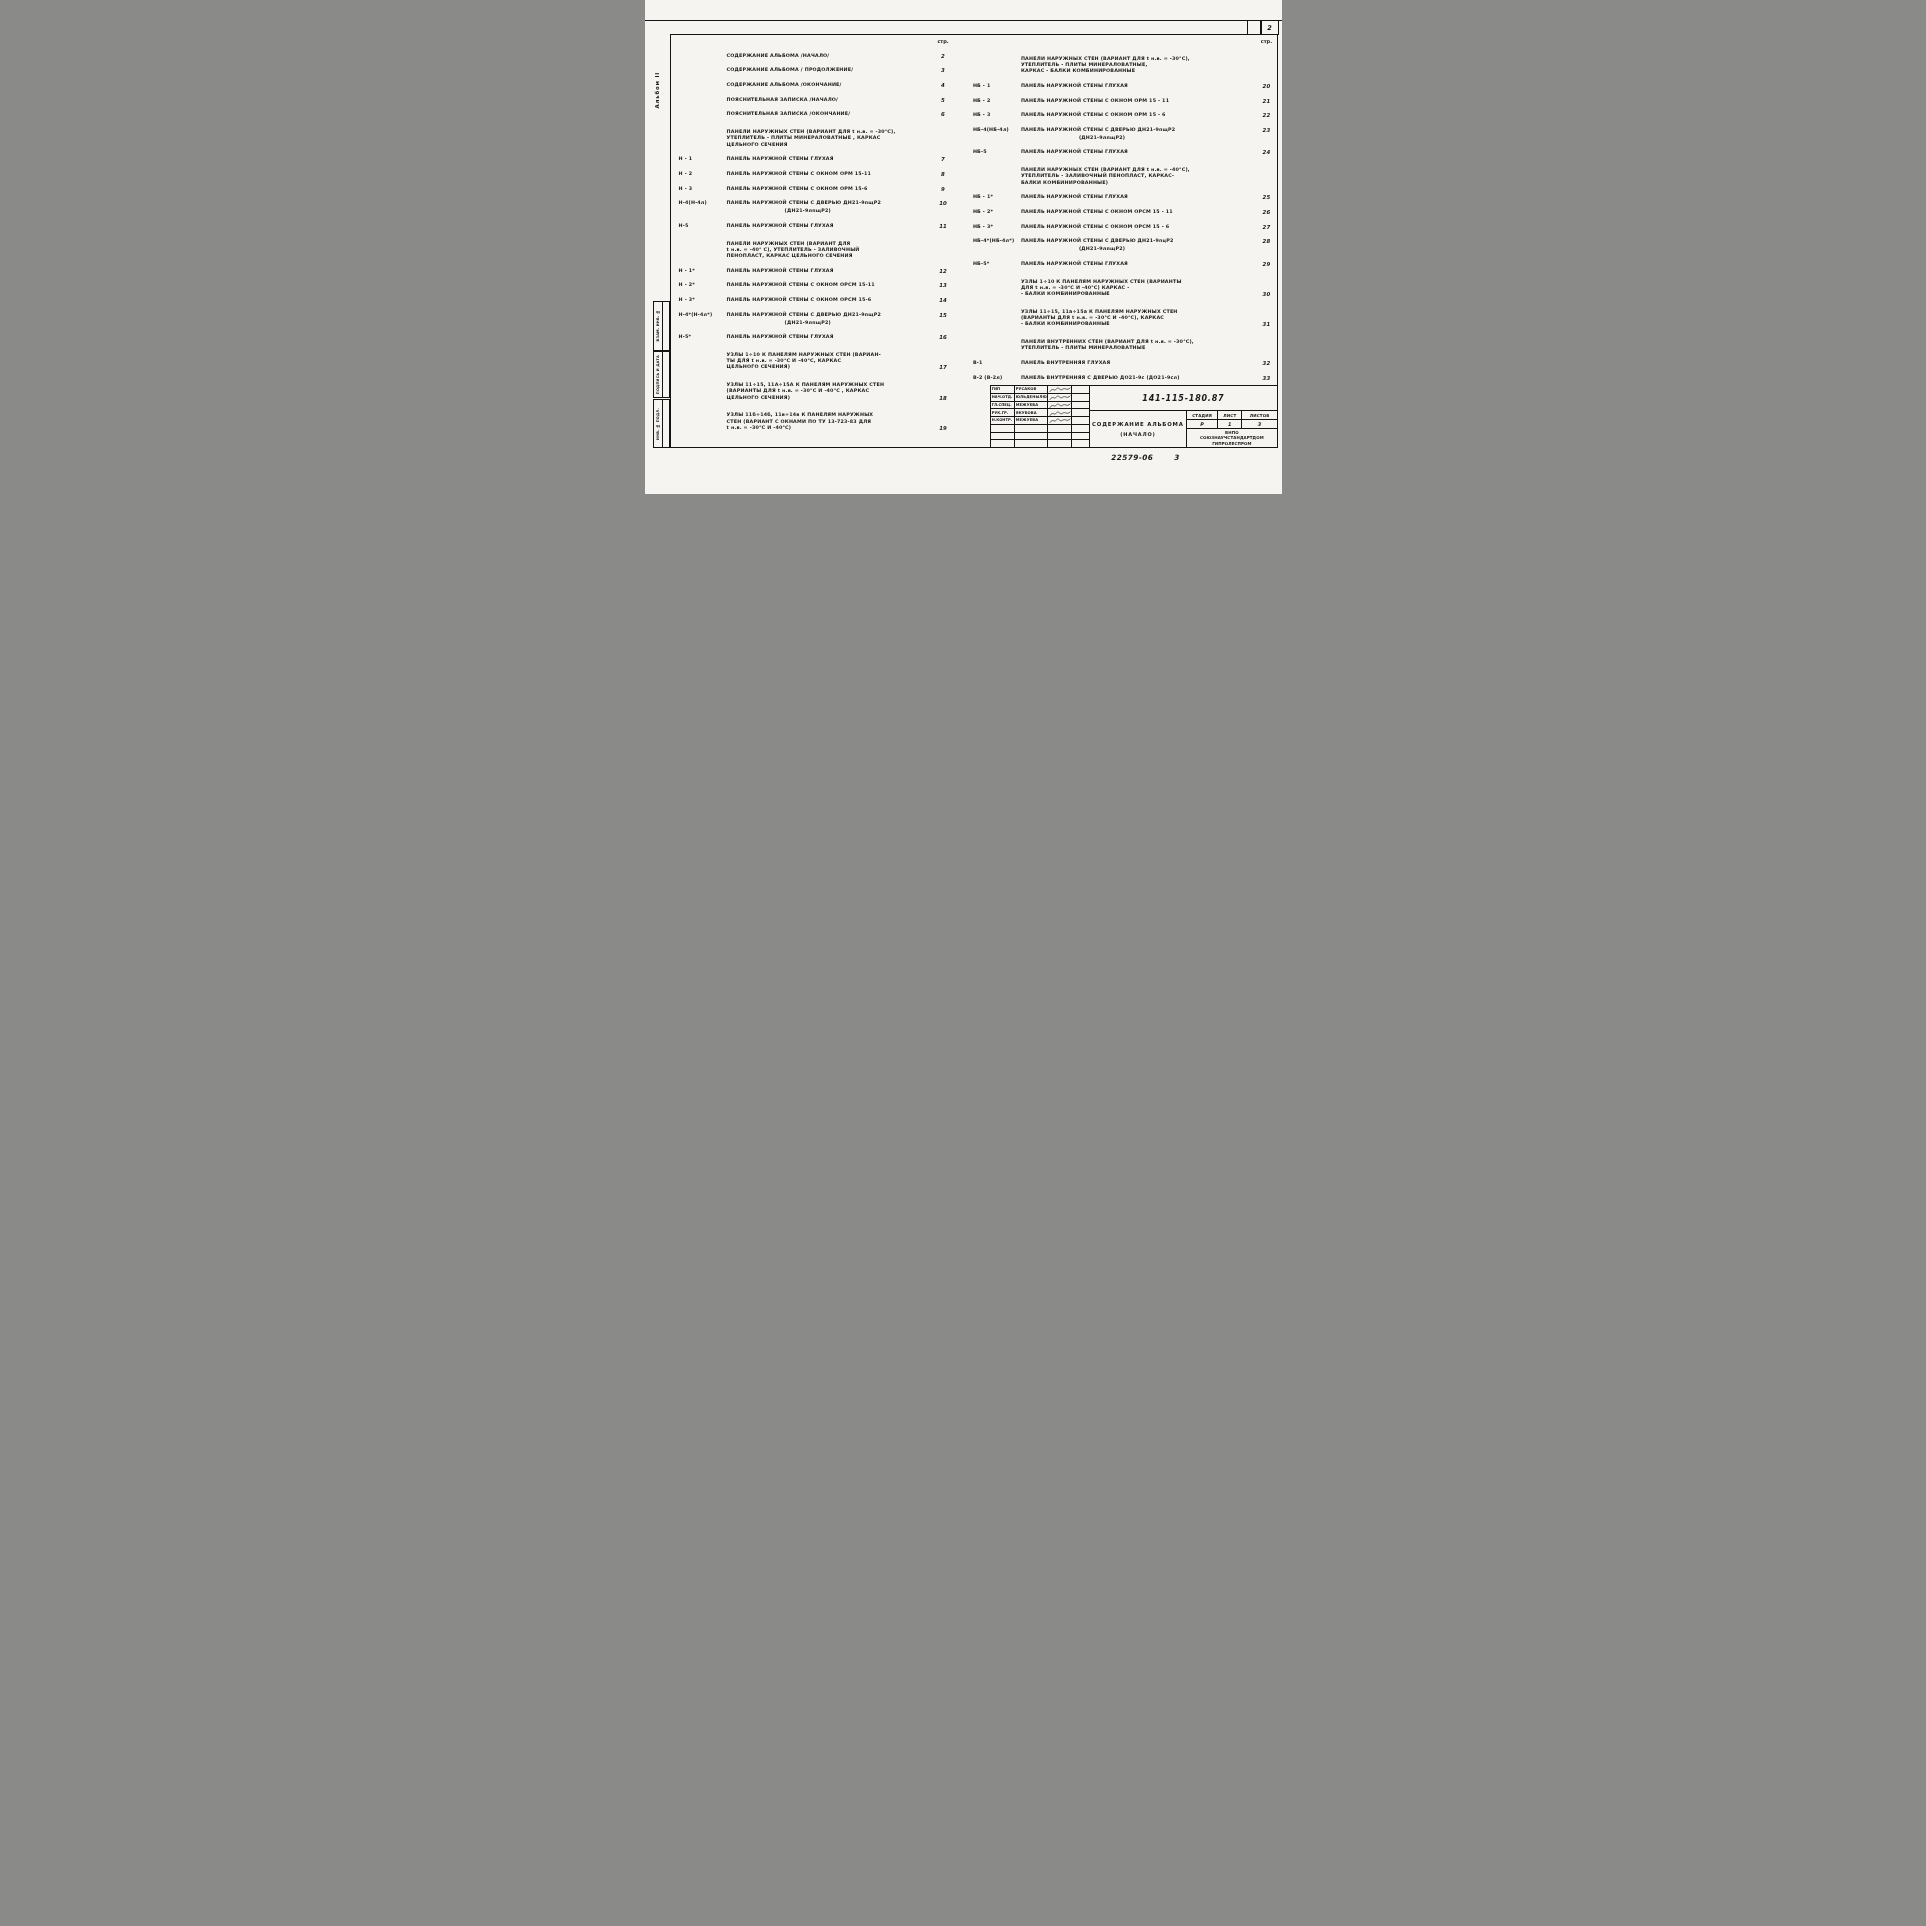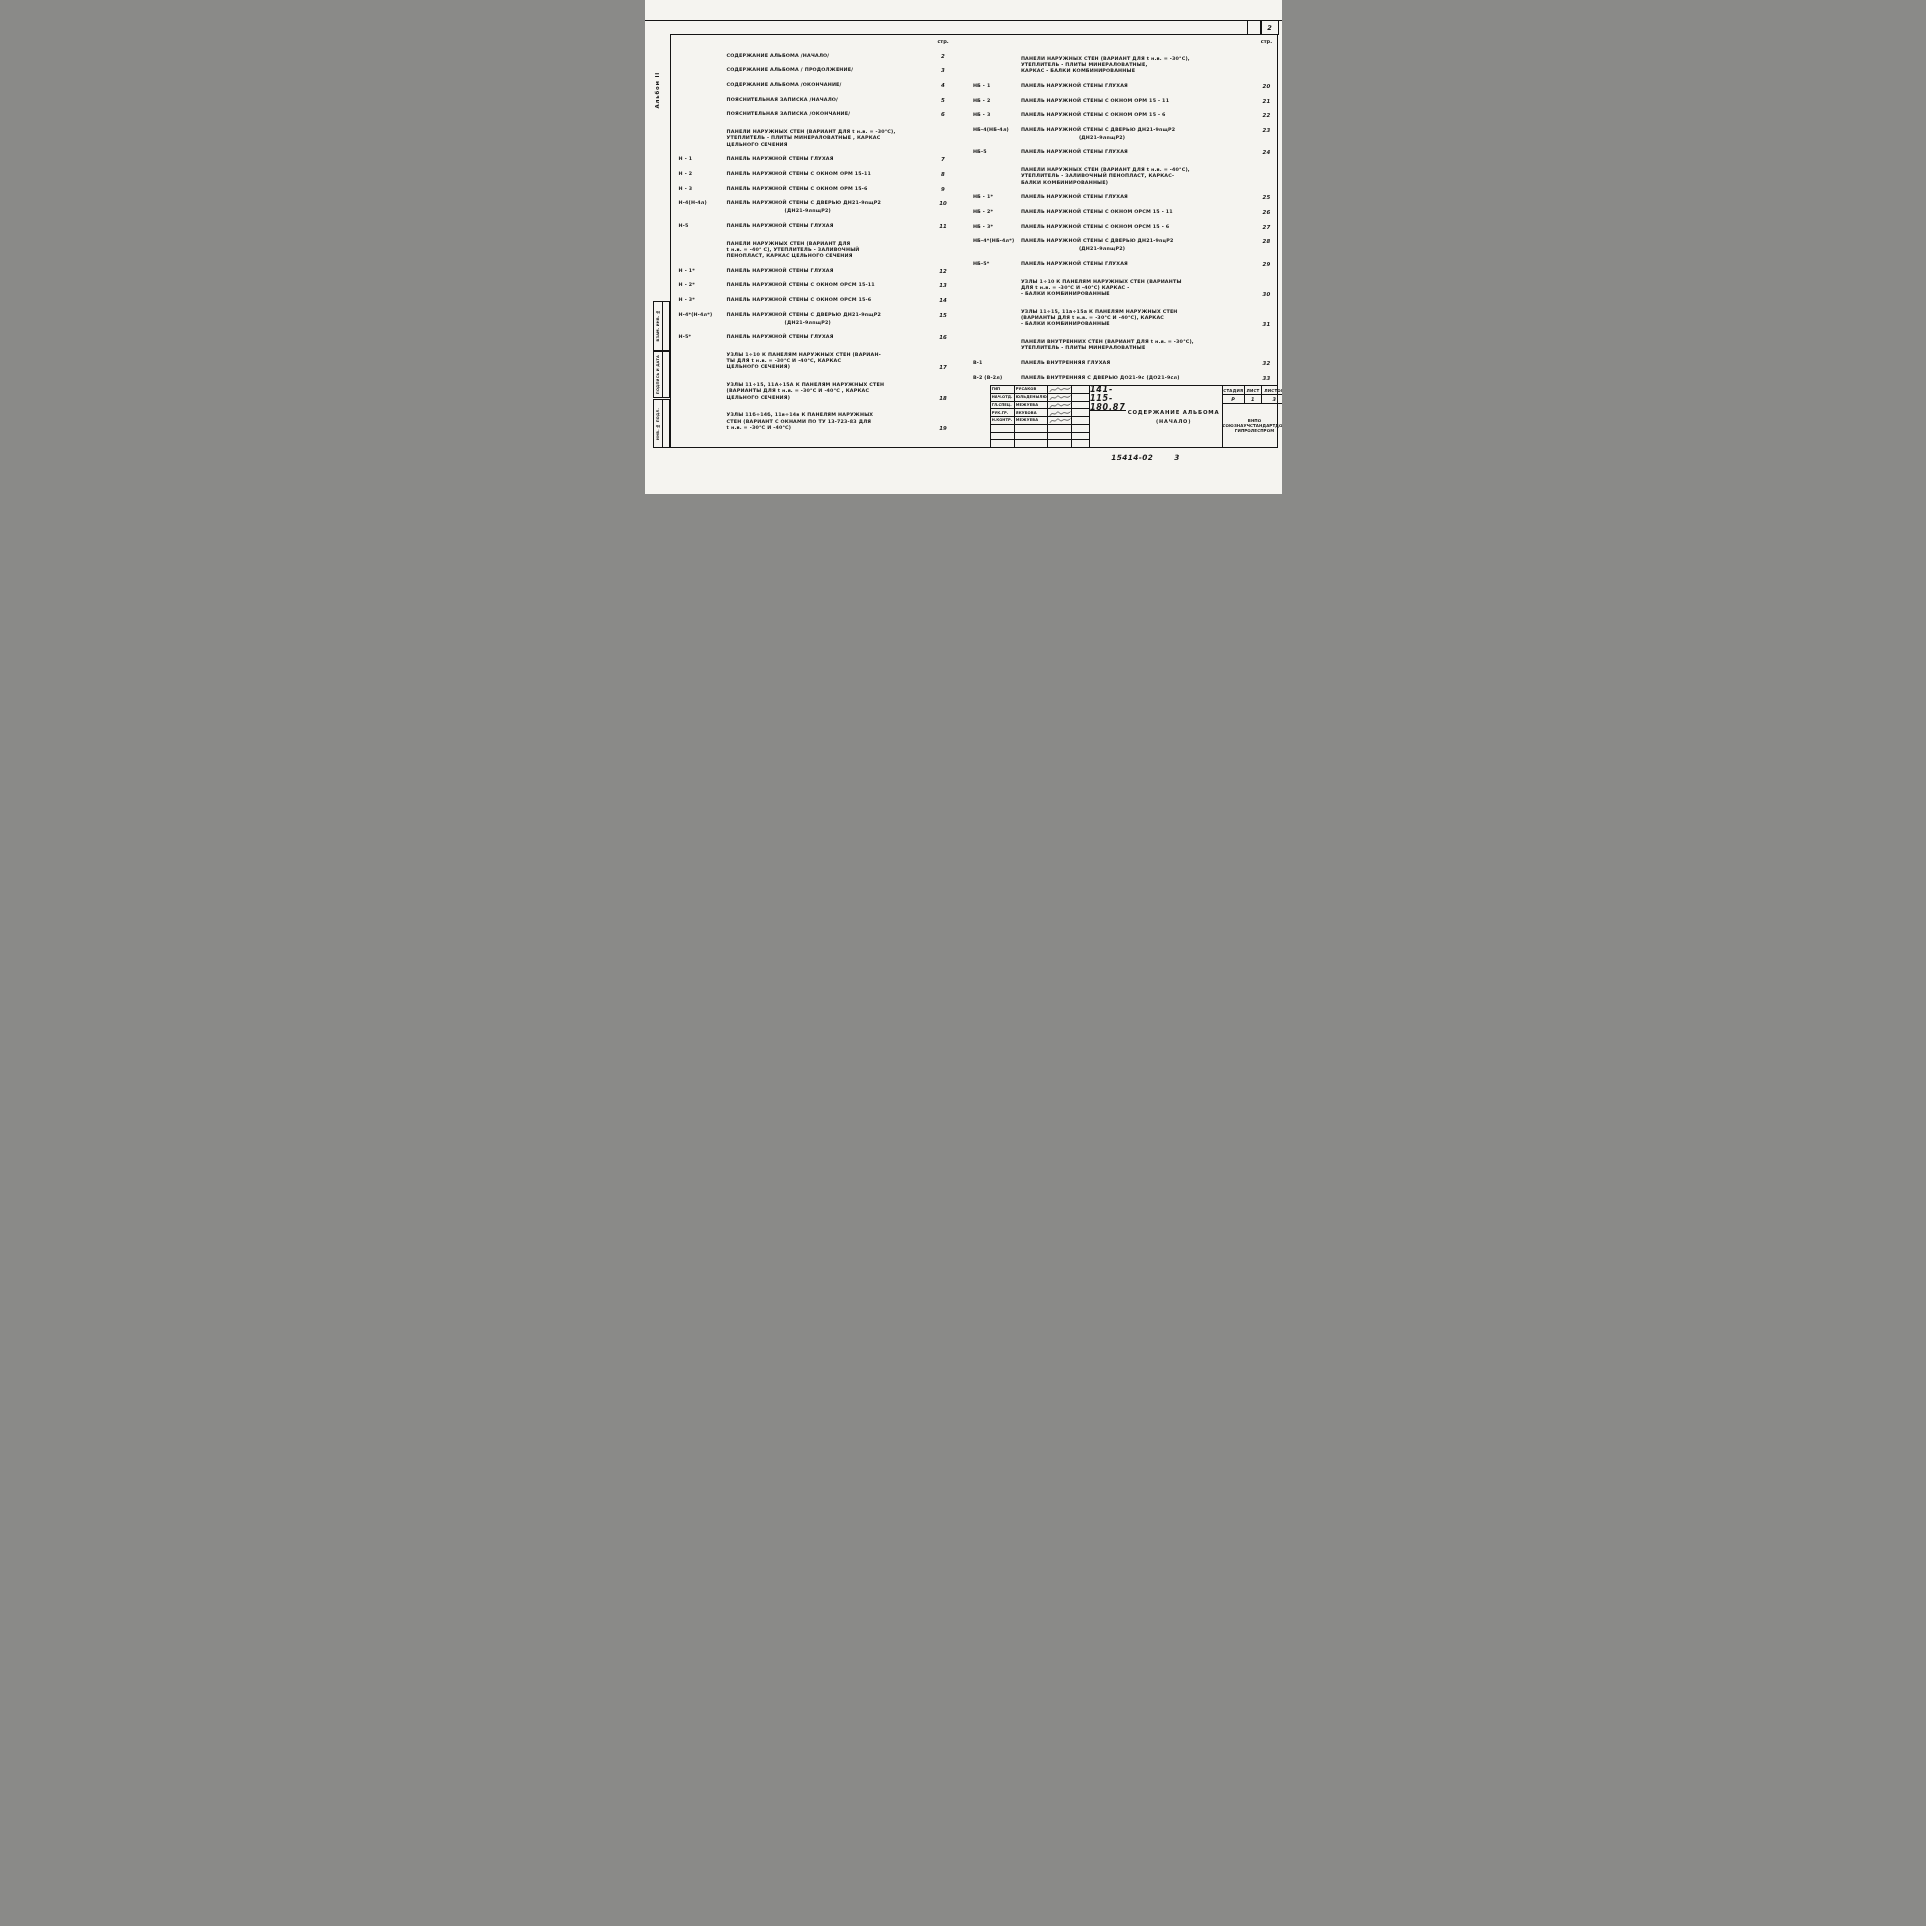--- a/index.html
+++ b/index.html
@@ -47,21 +47,21 @@
   .tb-signers{position:absolute;left:0;top:0;bottom:0;width:98px;border-right:0.8px solid #141414;
       display:flex;flex-direction:column;}
   .signer-row{display:grid;grid-template-columns:24px 33px 24px 1fr;flex:1;min-height:0;}
   .signer-row:not(:last-child){border-bottom:0.8px solid #141414;}
   .signer-row .cellc{border-right:0.8px solid #141414;display:flex;align-items:center;overflow:hidden;padding:0 0.8px;}
   .signer-row .cellc:last-child{border-right:none;}
   .signer-row .role{font-size:3.7px;font-weight:700;}
   .signer-row .name{font-size:3.7px;font-weight:700;letter-spacing:0.1px;}
   .signer-row .sig{position:relative;overflow:visible;}
   .signer-row .sig svg{position:absolute;left:0.8px;top:0.4px;}
-  .tb-right{position:absolute;left:99px;top:0;right:0;bottom:0;display:flex;flex-direction:row;}
+  .tb-right{position:absolute;left:99px;top:0;right:0;bottom:0;display:flex;flex-direction:column;}
   .tb-doc{height:24px;border-bottom:0.8px solid #141414;display:flex;align-items:center;justify-content:center;
       font-size:8px;font-weight:700;font-style:italic;letter-spacing:0.8px;}
   .tb-lower{flex:1;display:flex;min-height:0;}
   .tb-title{width:96px;border-right:0.8px solid #141414;display:flex;flex-direction:column;
       align-items:center;justify-content:center;gap:3.1px;text-align:center;}
   .tb-title .t1{font-size:5.4px;font-weight:700;letter-spacing:0.8px;}
   .tb-title .t2{font-size:5px;font-weight:700;letter-spacing:0.8px;}
   .tb-rr{flex:1;display:flex;flex-direction:column;min-height:0;}
   .stage-grid{display:grid;grid-template-columns:1.05fr .8fr 1.15fr;}
   .sg{height:8px;border-bottom:0.8px solid #141414;display:flex;align-items:center;justify-content:center;
@@ -503,18 +503,18 @@
               <div>СОЮЗНАУЧСТАНДАРТДОМ</div>
               <div>ГИПРОЛЕСПРОМ</div>
             </div>
           </div>
         </div>
       </div>
     </div>
   </div>
 
   <div class="footer-codes">
-    <span>15414-02</span>
+    <span>22579-06</span>
     <span>3</span>
   </div>
 
 </div>
 
 
 </body></html>

